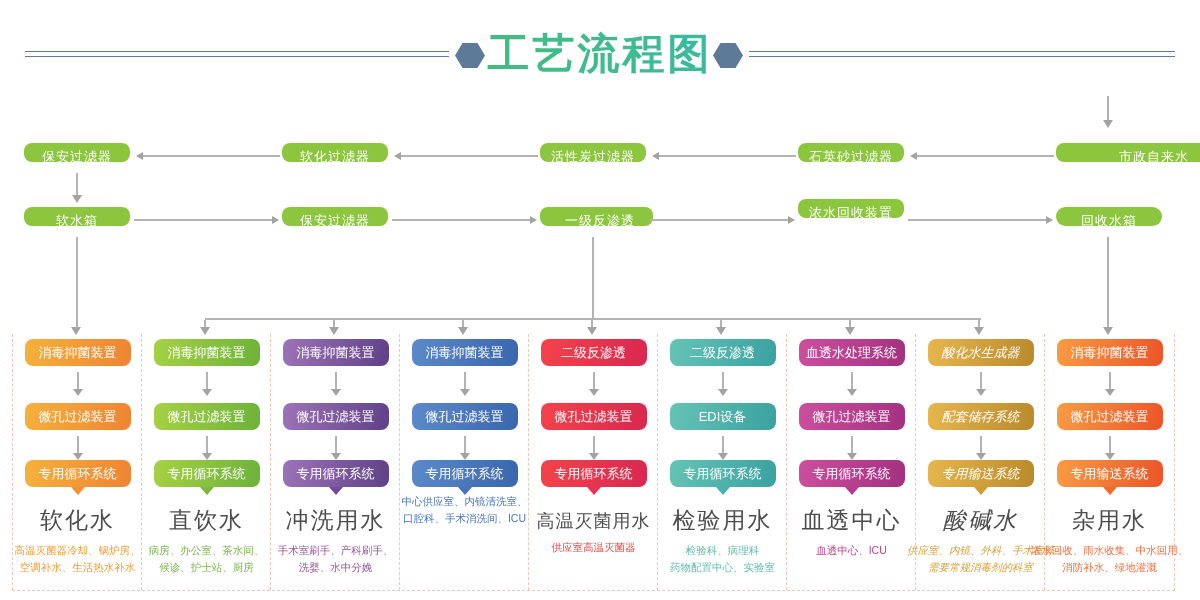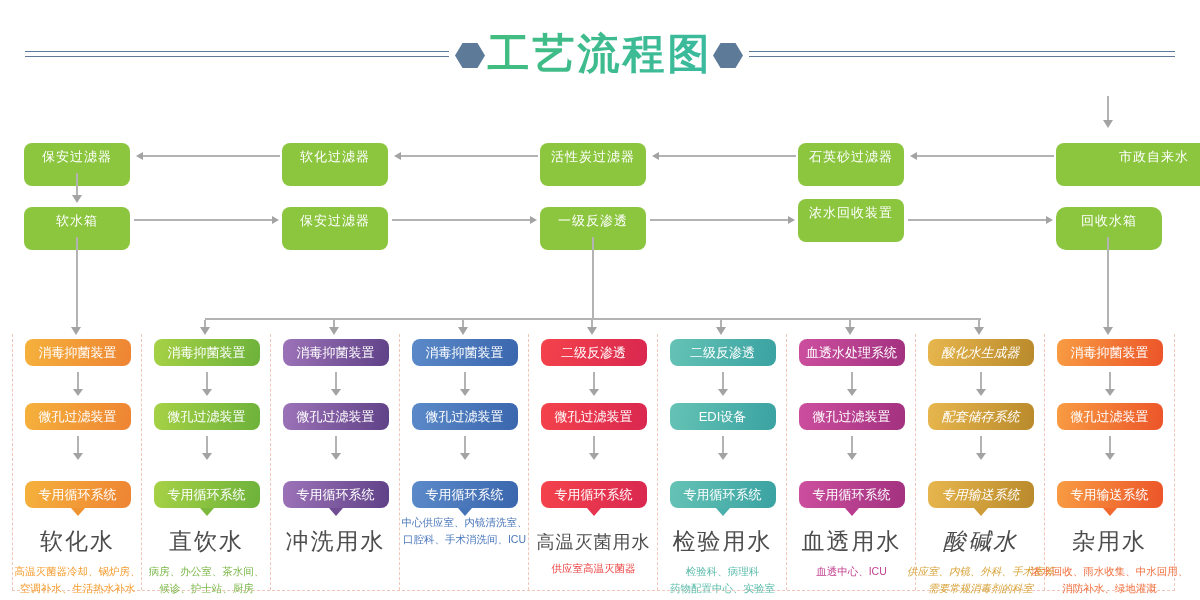--- a/index.html
+++ b/index.html
@@ -9,40 +9,40 @@
   
   .deco-line{position:absolute;height:4px;border-top:1px solid var(--deco);border-bottom:1px solid var(--deco);}
   .hexagon{position:absolute;top:43px;width:30px;height:25px;background:var(--deco);
     clip-path:polygon(25% 0,75% 0,100% 50%,75% 100%,25% 100%,0 50%);}
   .title{position:absolute;left:0;right:0;top:26px;margin:0;text-align:center;
     font-size:42px;font-weight:bold;letter-spacing:3px;
     background:linear-gradient(90deg,var(--title_from),var(--title_to));
     -webkit-background-clip:text;background-clip:text;color:transparent;font-family:Liberation Mono, monospace;-webkit-text-fill-color:transparent;}
 
   
-  .fnode{position:absolute;width:106px;height:43px;border-radius:8px;background:var(--green);
+  .fnode{position:absolute;width:106px;height:19px;border-radius:8px;background:var(--green);
     color:#fff;font-size:13px;line-height:27px;text-align:center;letter-spacing:1px;}
 
   
   .ln{position:absolute;background:var(--line);}
   .ah{position:absolute;width:0;height:0;}
   .ah-l{border-top:4px solid transparent;border-bottom:4px solid transparent;border-right:7px solid var(--arrow);}
   .ah-r{border-top:4px solid transparent;border-bottom:4px solid transparent;border-left:7px solid var(--arrow);}
   .ah-d{border-left:5px solid transparent;border-right:5px solid transparent;border-top:8px solid var(--arrow);}
 
   
   .colzone{position:absolute;left:12px;top:334px;width:1162px;height:256px;
     border-right:1px dashed var(--dash);border-bottom:1px dashed var(--dash);}
   .column{position:absolute;top:0;width:129px;height:256px;border-left:1px dashed var(--dash);}
   .cbox{position:relative;width:106px;height:27px;margin:0 auto;border-radius:8px;
     background:linear-gradient(100deg,var(--c1),var(--c2));
     color:#fff;font-size:13px;line-height:27px;text-align:center;}
   .cbox.b1{margin-top:5px;}
   .cbox.b2{margin-top:14px;}
-  .cbox.b3{margin-top:28px;}
+  .cbox.b3{margin-top:7px;}
   .cbox-tail::after{content:'';position:absolute;left:50%;transform:translateX(-50%);bottom:-8px;
     border-left:7px solid transparent;border-right:7px solid transparent;border-top:8px solid var(--tail);}
   .varrow{width:2px;height:17px;background:var(--line);position:relative;margin:6px auto 0;}
   .varrow::after{content:'';position:absolute;left:-4px;top:100%;
     border-left:5px solid transparent;border-right:5px solid transparent;border-top:7px solid var(--arrow);}
   .clabel{margin-top:18px;text-align:center;font-size:23px;color:var(--label);letter-spacing:2px;white-space:nowrap;}
   .column[data-col="4"] .clabel{font-size:18px;letter-spacing:1px;margin-top:22px;}
   .cdesc{margin-top:6px;display:flex;flex-direction:column;align-items:center;
     font-size:10.5px;line-height:17px;color:var(--desc);white-space:nowrap;}
   .cdesc span{display:block;}
@@ -59,21 +59,21 @@
   <div class="deco-line" style="left:749px;top:51px;width:426px;"></div>
 
   <div class="fnode" style="left:24px;top:143px;">保安过滤器</div>
   <div class="fnode" style="left:282px;top:143px;">软化过滤器</div>
   <div class="fnode" style="left:540px;top:143px;">活性炭过滤器</div>
   <div class="fnode" style="left:798px;top:143px;">石英砂过滤器</div>
   <div class="fnode" style="left:1056px;top:143px;padding-left:45px;">市政自来水</div>
 
   <div class="fnode" style="left:24px;top:207px;">软水箱</div>
   <div class="fnode" style="left:282px;top:207px;">保安过滤器</div>
-  <div class="fnode" style="left:540px;top:207px;">一级反渗透</div>
+  <div class="fnode" style="left:540px;top:207px;padding-left:7px;">一级反渗透</div>
   <div class="fnode" style="left:798px;top:199px;font-family:Liberation Serif, serif;">浓水回收装置</div>
   <div class="fnode" style="left:1056px;top:207px;border-radius:10px;">回收水箱</div>
 
   <div class="ln" style="left:143px;top:155px;width:137px;height:2px;"></div>
   <div class="ah ah-l" style="left:136px;top:152px;"></div>
   <div class="ln" style="left:401px;top:155px;width:137px;height:2px;"></div>
   <div class="ah ah-l" style="left:394px;top:152px;"></div>
   <div class="ln" style="left:659px;top:155px;width:137px;height:2px;"></div>
   <div class="ah ah-l" style="left:652px;top:152px;"></div>
   <div class="ln" style="left:917px;top:155px;width:137px;height:2px;"></div>
@@ -142,20 +142,24 @@
       </div>
     </div>
 
     <div class="column" data-col="2" style="left: 258px; --c1: #9d73b8; --c2: #5f4187; --tail: #6f4c94; --desc: #9c56a0;">
       <div class="cbox b1">消毒抑菌装置</div>
       <div class="varrow"></div>
       <div class="cbox b2">微孔过滤装置</div>
       <div class="varrow"></div>
       <div class="cbox b3 cbox-tail">专用循环系统</div>
       <div class="clabel">冲洗用水</div>
+      <div class="cdesc">
+        <span>手术室刷手、产科刷手、</span>
+        <span>洗婴、水中分娩</span>
+      </div>
     </div>
 
     <div class="column" data-col="3" style="left: 387px; --c1: #5b8ac9; --c2: #3a66ad; --tail: #4674b9; --desc: #4a77bb;">
       <div class="cbox b1">消毒抑菌装置</div>
       <div class="varrow"></div>
       <div class="cbox b2">微孔过滤装置</div>
       <div class="varrow"></div>
       <div class="cbox b3 cbox-tail">专用循环系统</div>
       <div class="cdesc">
         <span>中心供应室、内镜清洗室、</span>
@@ -188,21 +192,21 @@
         <span>药物配置中心、实验室</span>
       </div>
     </div>
 
     <div class="column" data-col="6" style="left: 774px; --c1: #cc4f9e; --c2: #a23180; --tail: #b83b8d; --desc: #c2418f;">
       <div class="cbox b1">血透水处理系统</div>
       <div class="varrow"></div>
       <div class="cbox b2">微孔过滤装置</div>
       <div class="varrow"></div>
       <div class="cbox b3 cbox-tail">专用循环系统</div>
-      <div class="clabel">血透用水</div>
+      <div class="clabel">血透中心</div>
       <div class="cdesc">
         <span>血透中心、ICU</span>
         <span></span>
       </div>
     </div>
 
     <div class="column" data-col="7" style="left: 903px; font-style: italic; --c1: #e7b64e; --c2: #b98a2b; --tail: #cf9c3a; --desc: #d8a238;">
       <div class="cbox b1">酸化水生成器</div>
       <div class="varrow"></div>
       <div class="cbox b2">配套储存系统</div>

